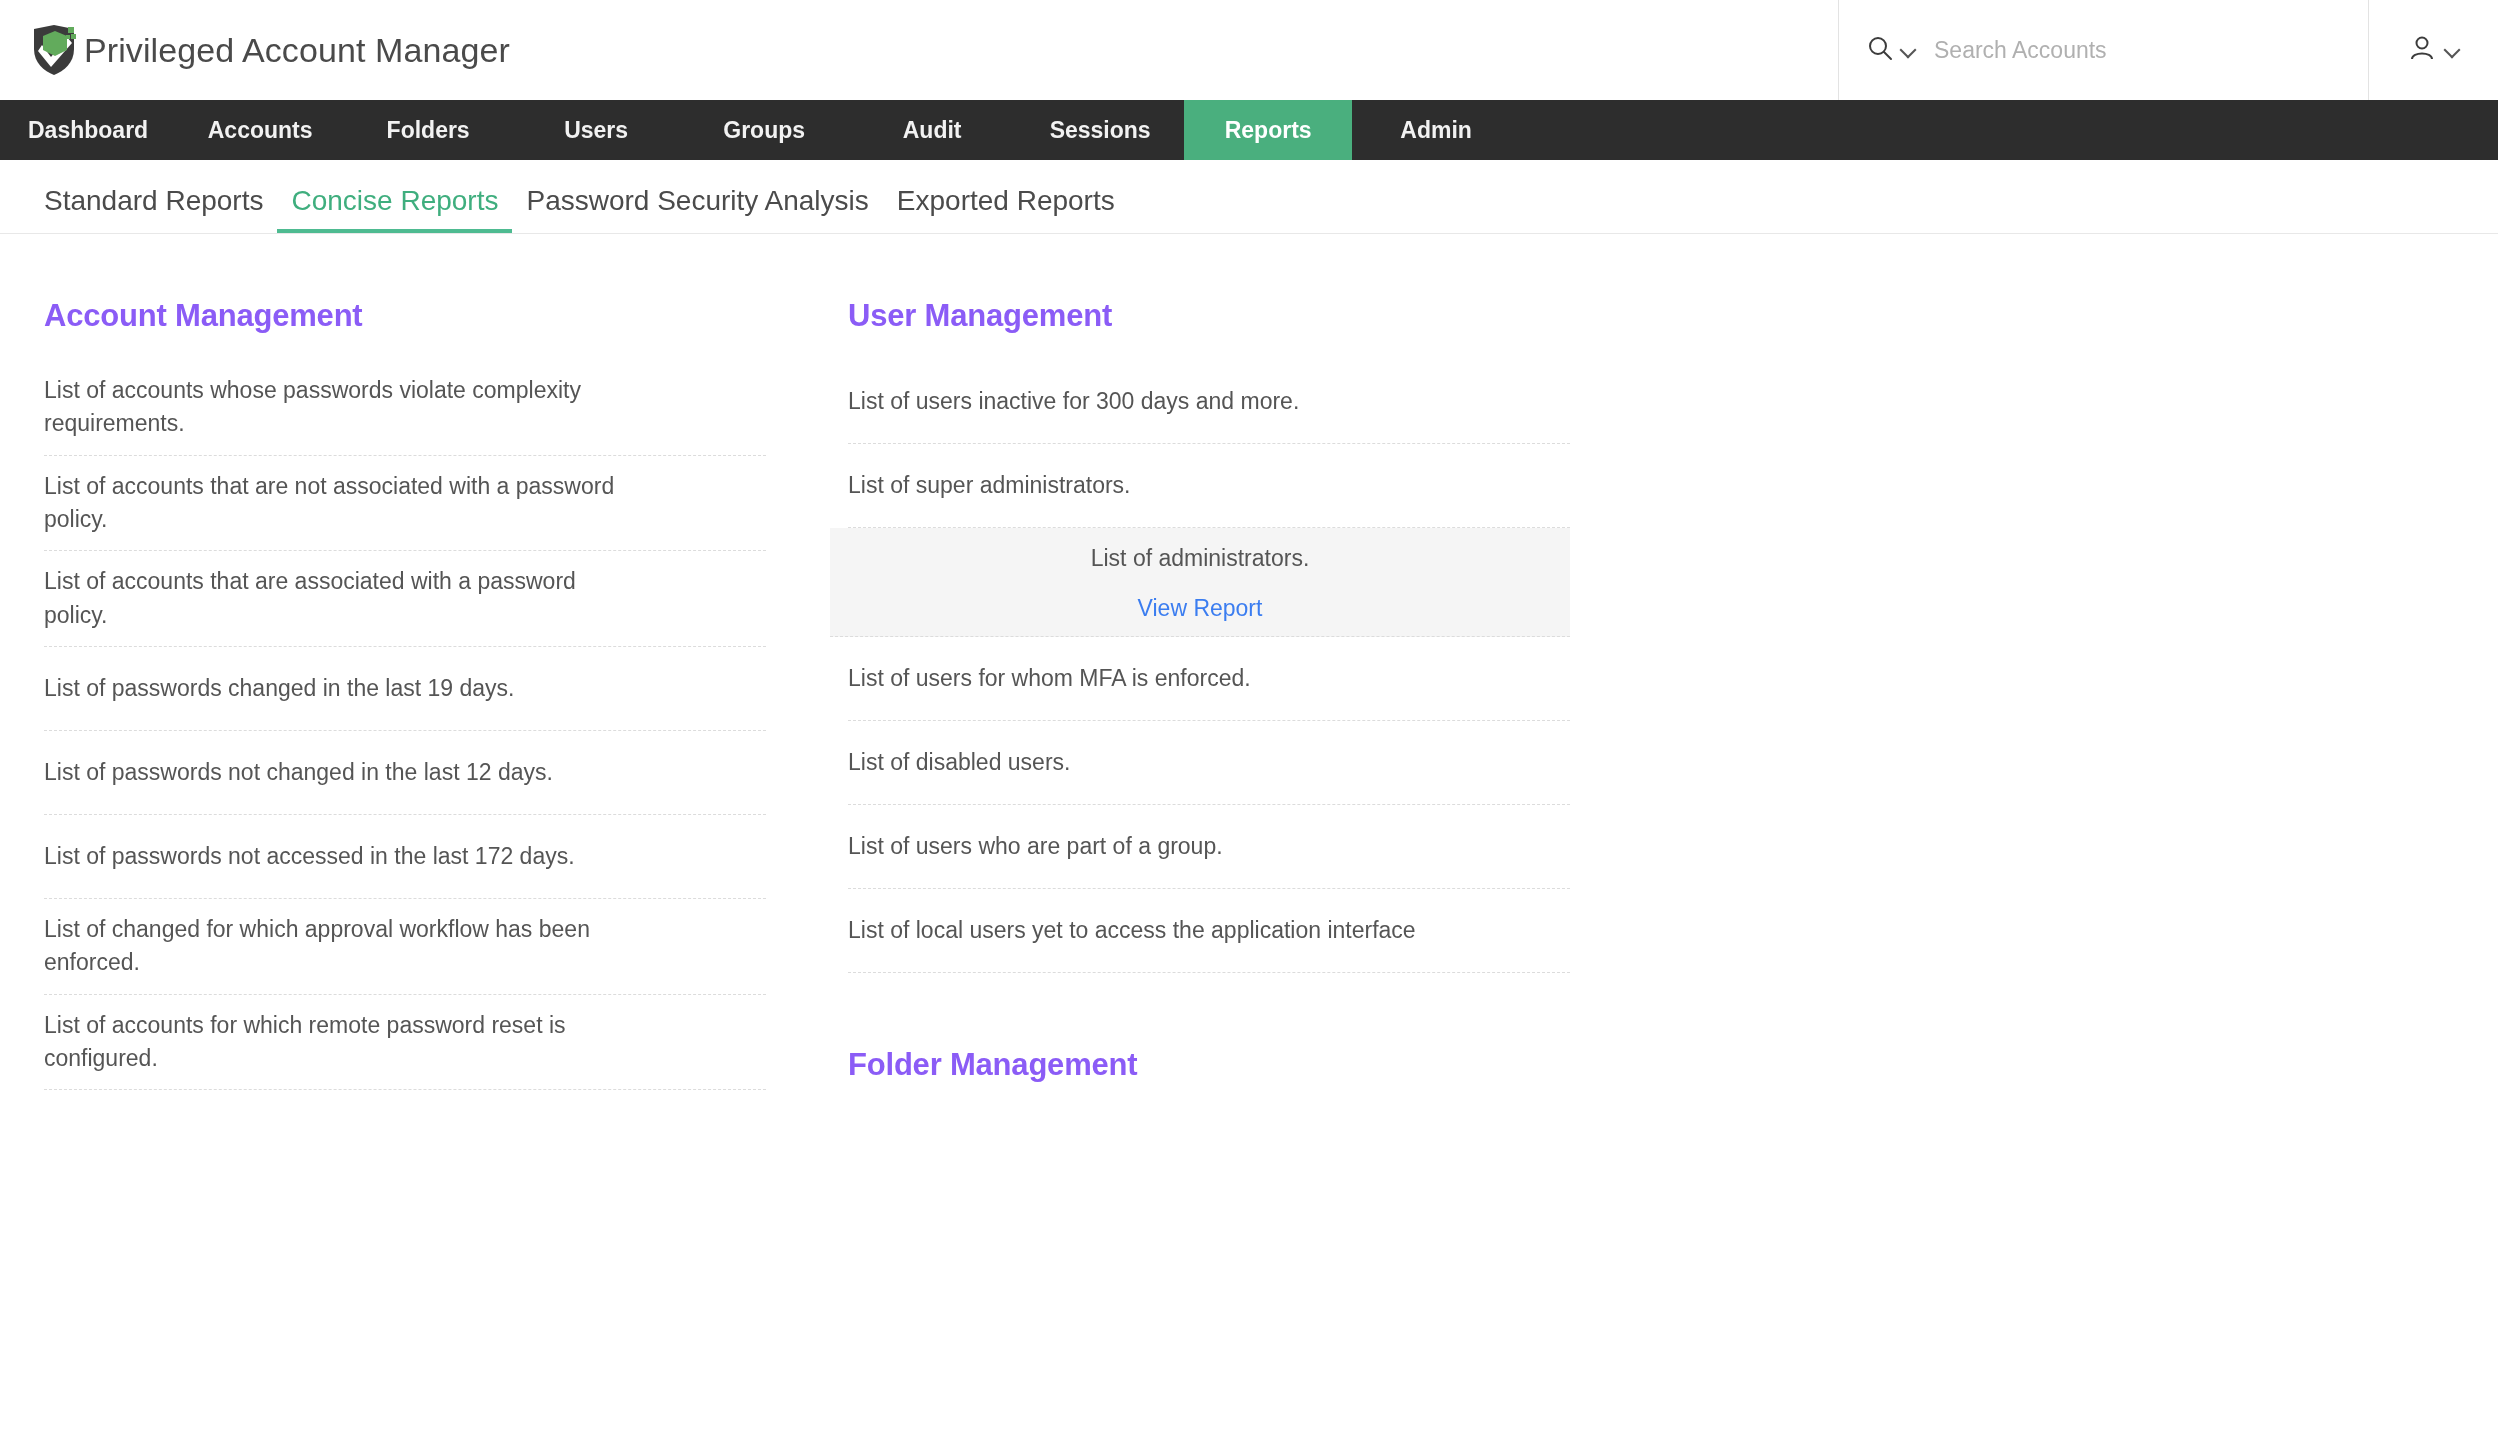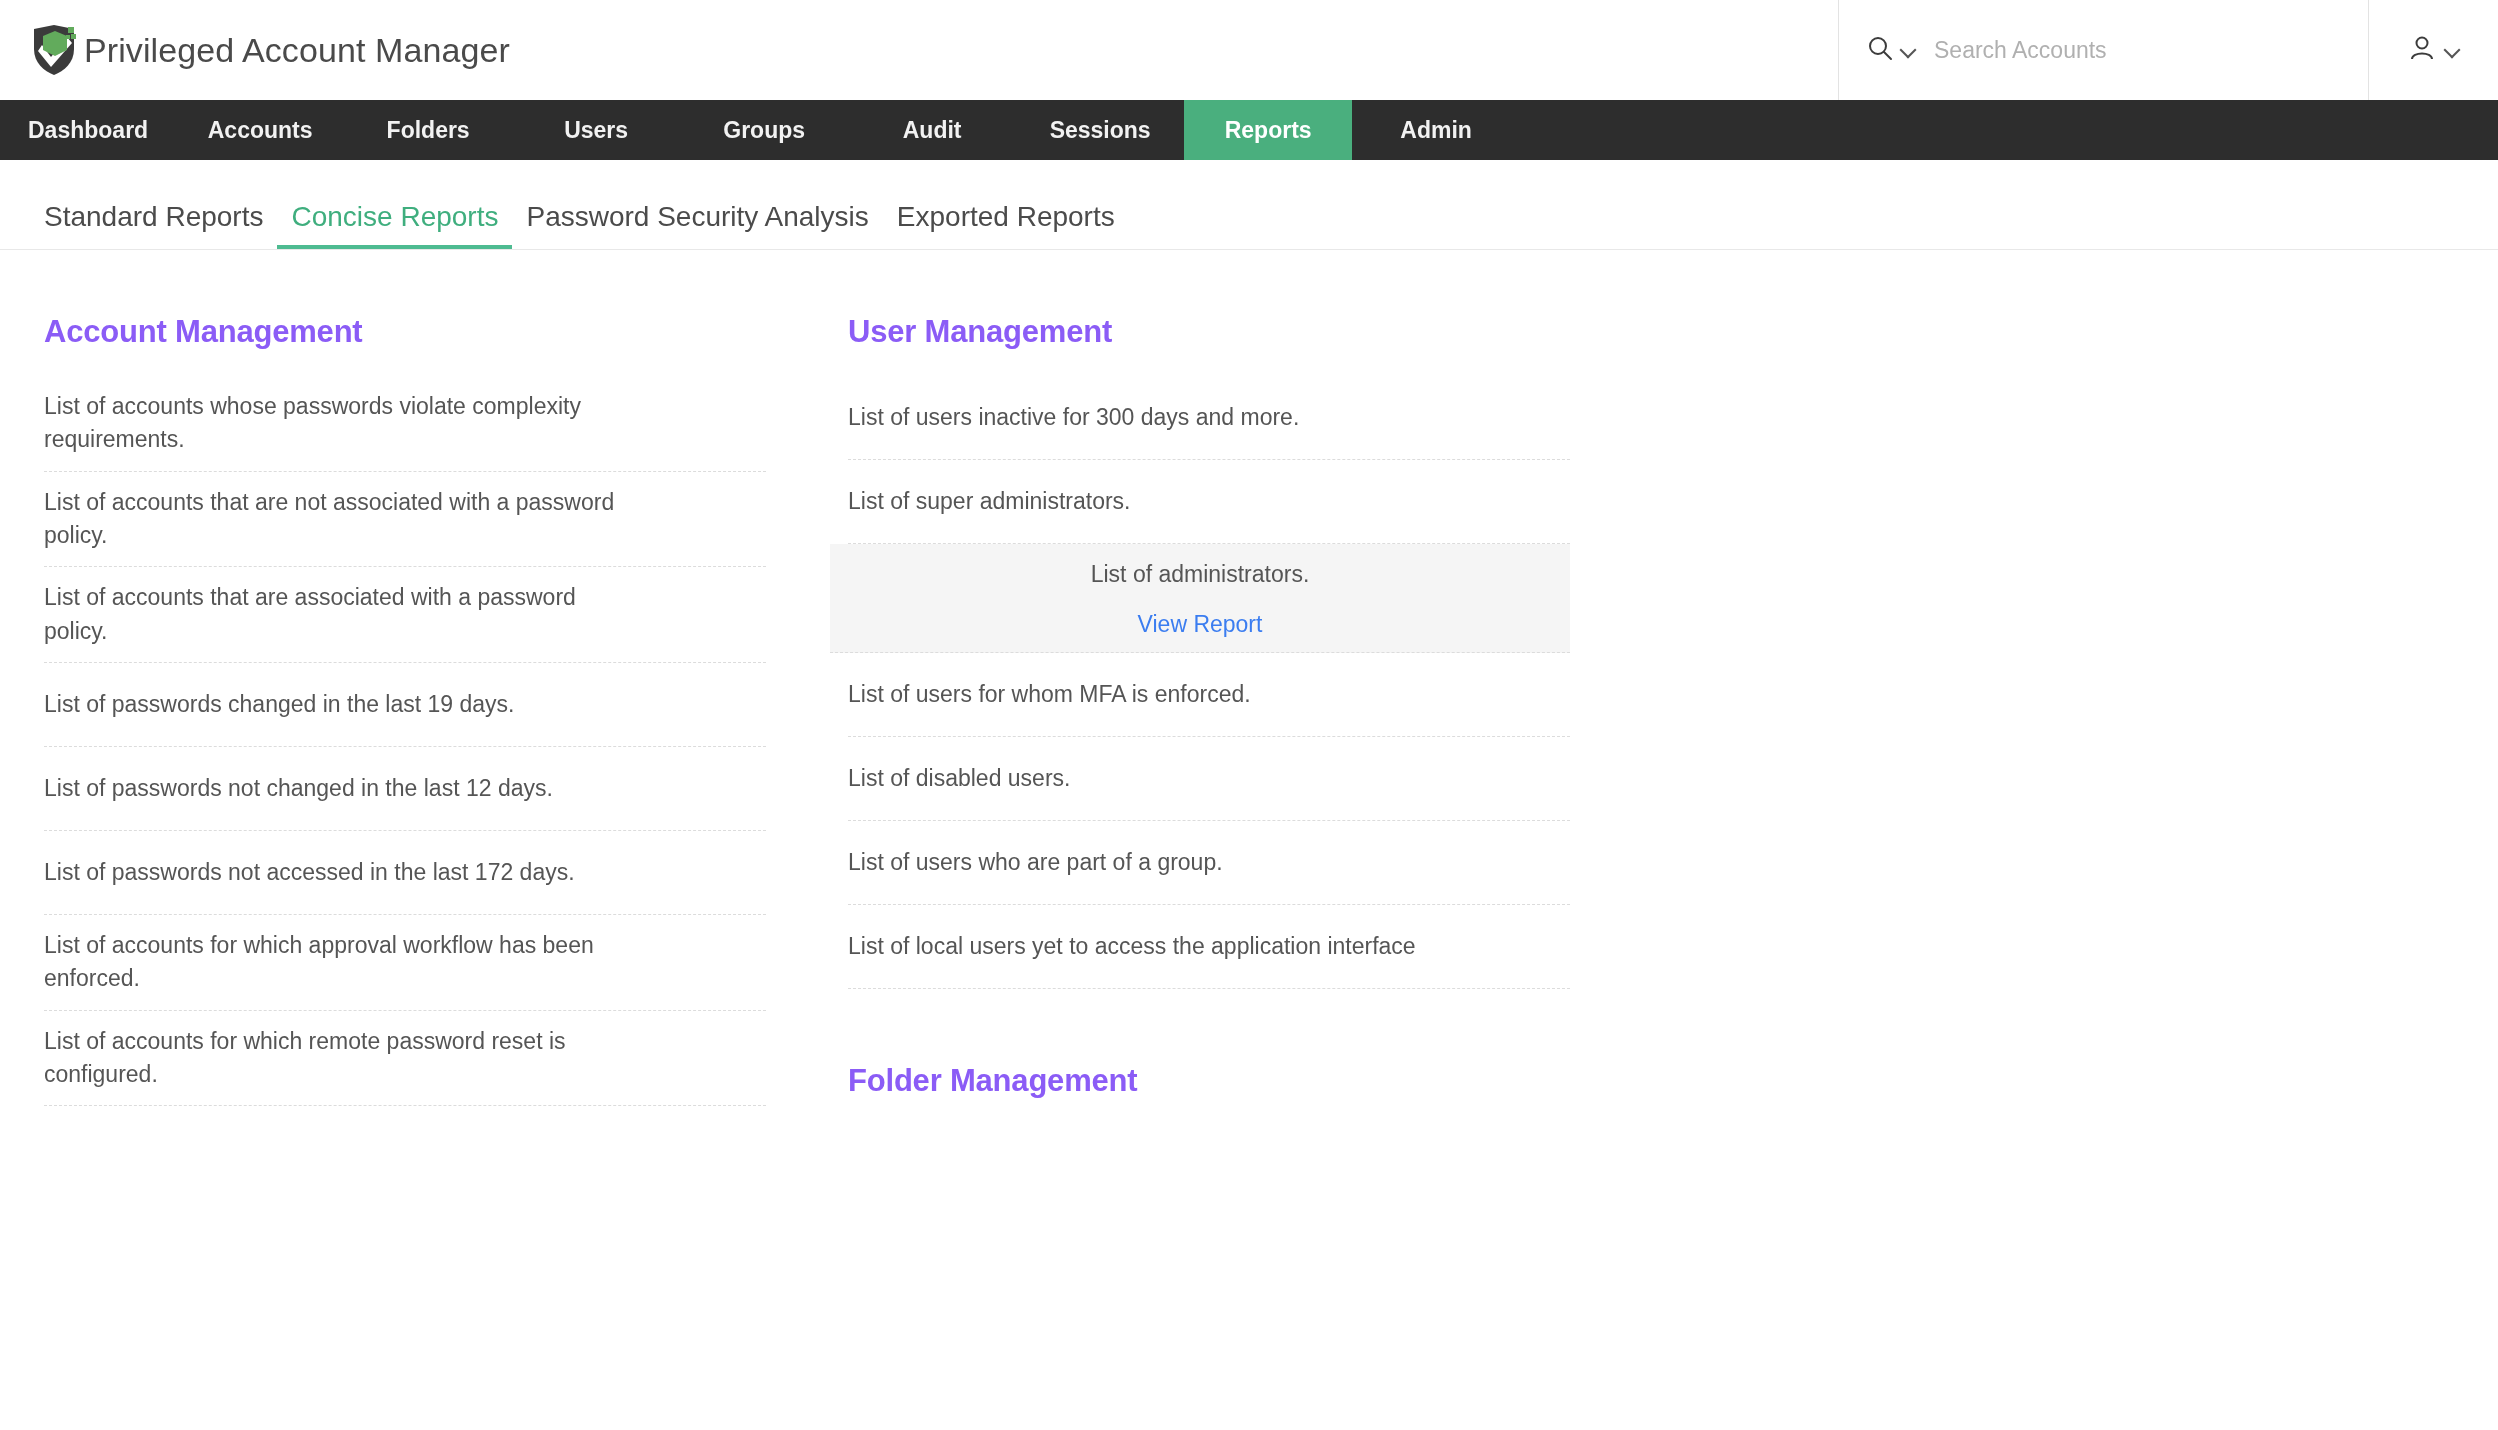--- a/index.html
+++ b/index.html
@@ -126,21 +126,21 @@
     white-space: nowrap;
   }
   .nav-item.active {
     background: #4aaf7e;
     color: #ffffff;
   }
   .nav-spacer { flex: 1 1 auto; }
 
   
   .subtabs {
-    height: 90px;
+    height: 74px;
     display: flex;
     align-items: flex-end;
     padding-left: 44px;
     gap: 0;
     border-bottom: 1px solid #e8e8e8;
     background: #fff;
   }
 
   .subtab {
     font-size: 28px;
@@ -300,21 +300,21 @@
       <div class="report-row">
         <span class="report-label">List of passwords changed in the last 19 days.</span>
       </div>
       <div class="report-row">
         <span class="report-label">List of passwords not changed in the last 12 days.</span>
       </div>
       <div class="report-row">
         <span class="report-label">List of passwords not accessed in the last 172 days.</span>
       </div>
       <div class="report-row">
-        <span class="report-label">List of accounts for which approval workflow has been enforced.</span>
+        <span class="report-label">List of changed for which approval workflow has been enforced.</span>
       </div>
       <div class="report-row">
         <span class="report-label">List of accounts for which remote password reset is configured.</span>
       </div>
     </div>
   </div>
 
   <div class="column right">
     <h2 class="section-title">User Management</h2>
     <div class="report-list">

